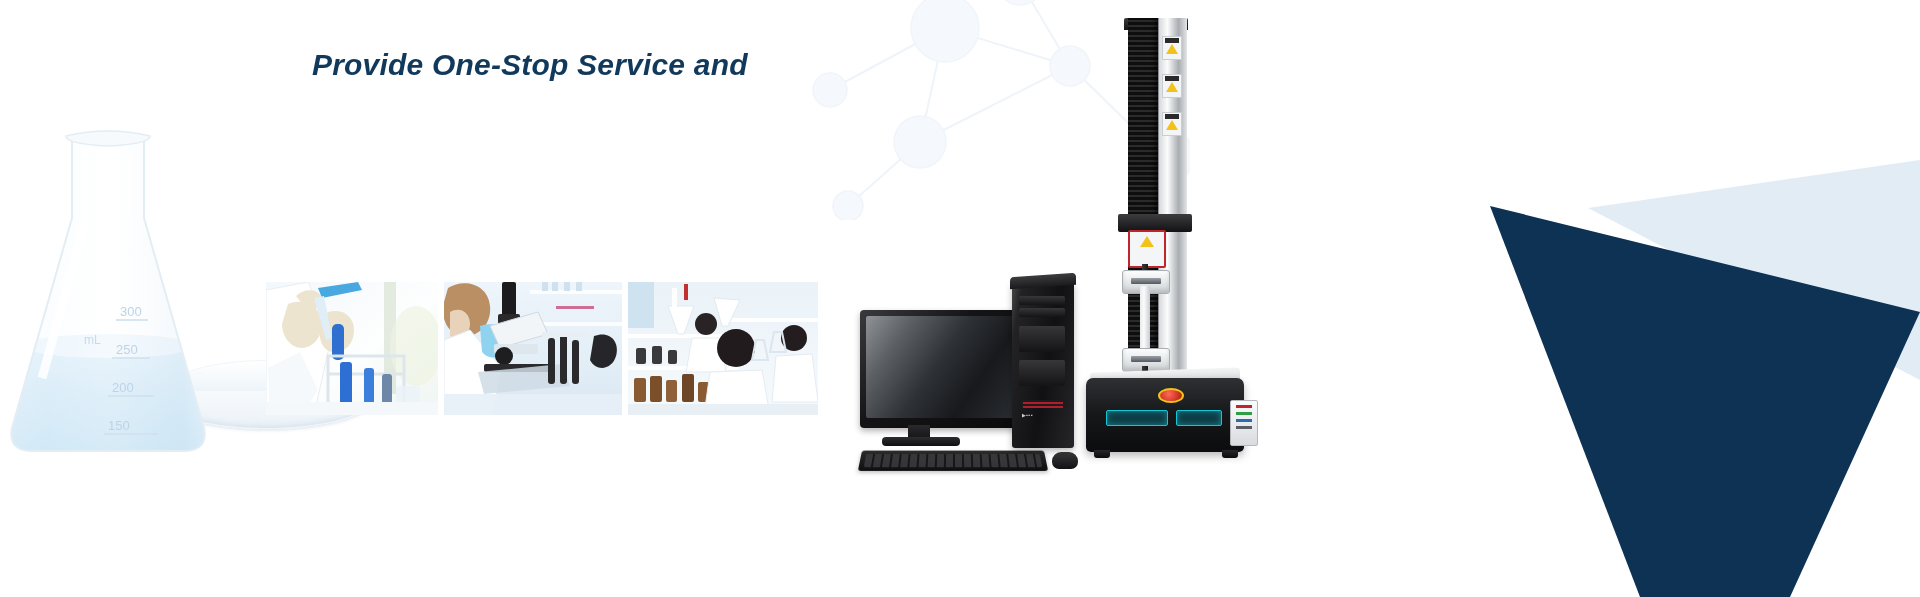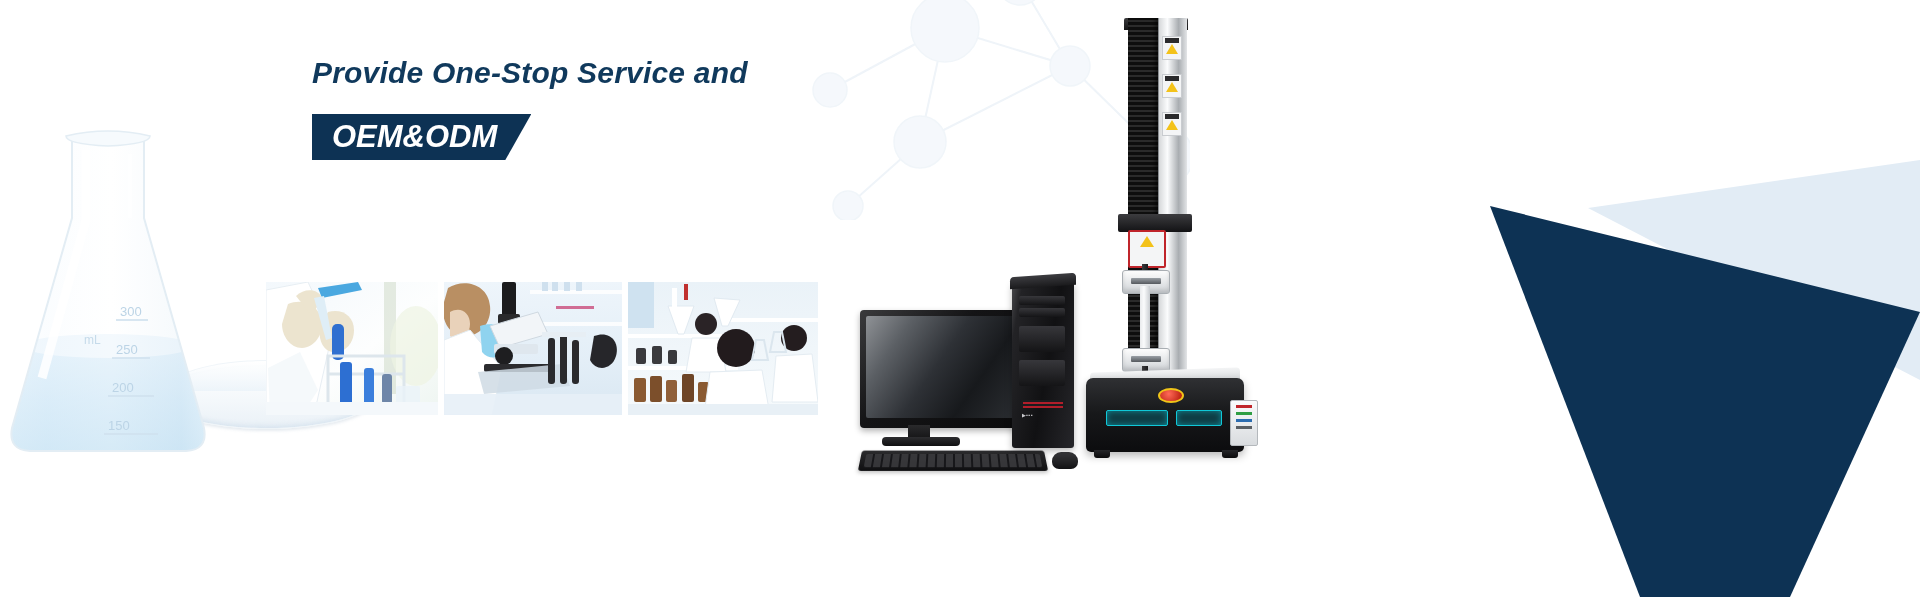--- a/index.html
+++ b/index.html
@@ -20,21 +20,21 @@
   .petri{position:absolute;left:168px;top:255px;width:215px;height:62px;
          border-radius:50%/50%;
          background:linear-gradient(180deg,#ffffff 0%,#f4f8fb 55%,#eaf1f7 100%);
          box-shadow:0 2px 3px rgba(140,165,185,.22), inset 0 -2px 5px rgba(190,210,228,.45);
          border:1px solid #eef4f8;}
   .petri-lid{position:absolute;left:176px;top:250px;width:200px;height:30px;border-radius:50%/100% 100% 0 0;
          background:linear-gradient(180deg,rgba(255,255,255,.95),rgba(233,242,249,.7));border:1px solid #f0f5f9;border-bottom:none;}
   .flask{position:absolute;left:8px;top:0px;width:220px;height:352px;}
 
   
-  .headline{position:absolute;left:312px;top:58px;width:700px;}
+  .headline{position:absolute;left:312px;top:50px;width:700px;}
   .line1{
     font-size:30px;font-style:italic;font-weight:bold;color:#10395c;
     letter-spacing:.2px;line-height:1;margin:0;white-space:nowrap;
   }
   .line2{
     font-size:27px;font-style:italic;font-weight:bold;color:#8ca0b8;
     letter-spacing:.2px;line-height:1;margin:44px 0 0 0;white-space:nowrap;
   }
   .badge-row{position:relative;margin-top:26px;height:46px;}
   .badge{
@@ -206,23 +206,20 @@
         <text x="118" y="244">250</text>
         <text x="114" y="282">200</text>
         <text x="110" y="320">150</text>
       </g>
       <text x="86" y="234" fill="#c6dbea" font-family="Liberation Sans, sans-serif" font-size="12">mL</text>
     </svg>
   </div>
 
   <div class="headline">
     <p class="line1">Provide One-Stop Service and</p>
-    <div class="badge-row">
-      <span class="badge">OEM&amp;ODM</span>
-    </div>
   </div>
 
   <div class="photo-strip">
 
     <div class="photo p1">
       <svg class="sky" viewBox="0 0 172 133" preserveAspectRatio="none">
         <defs>
           <linearGradient id="bg1" x1="0" y1="0" x2="1" y2="1">
             <stop offset="0%" stop-color="#f3f8fc"></stop>
               <stop offset="55%" stop-color="#fdfefe"></stop>

